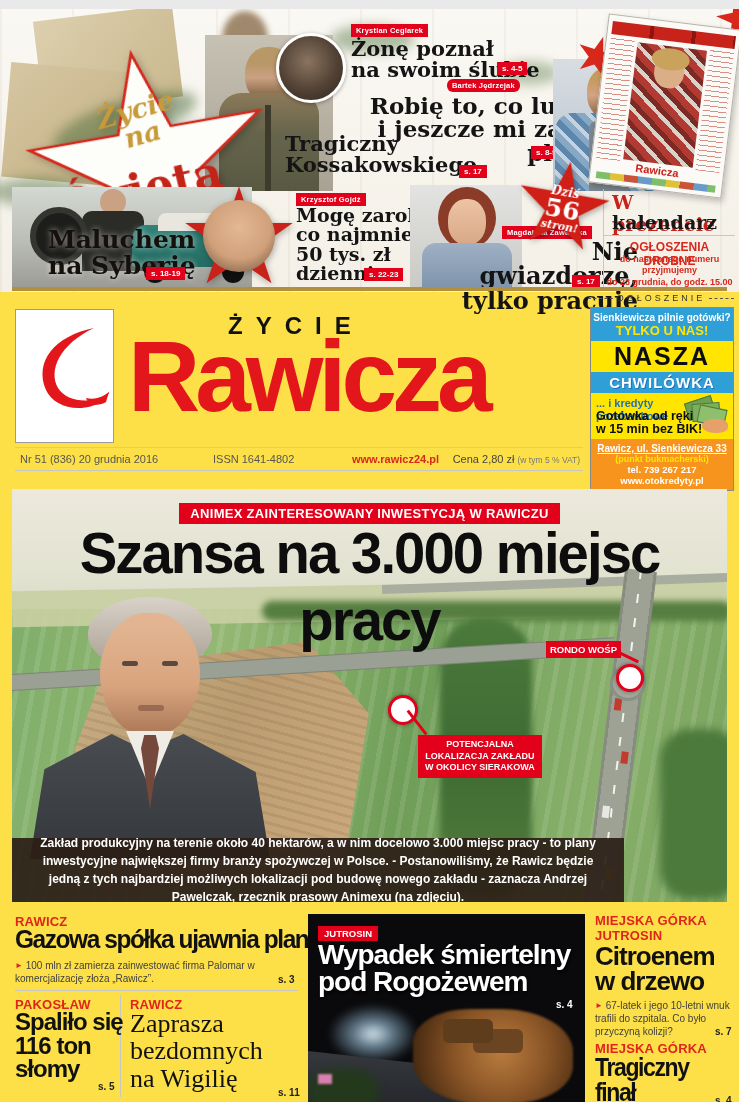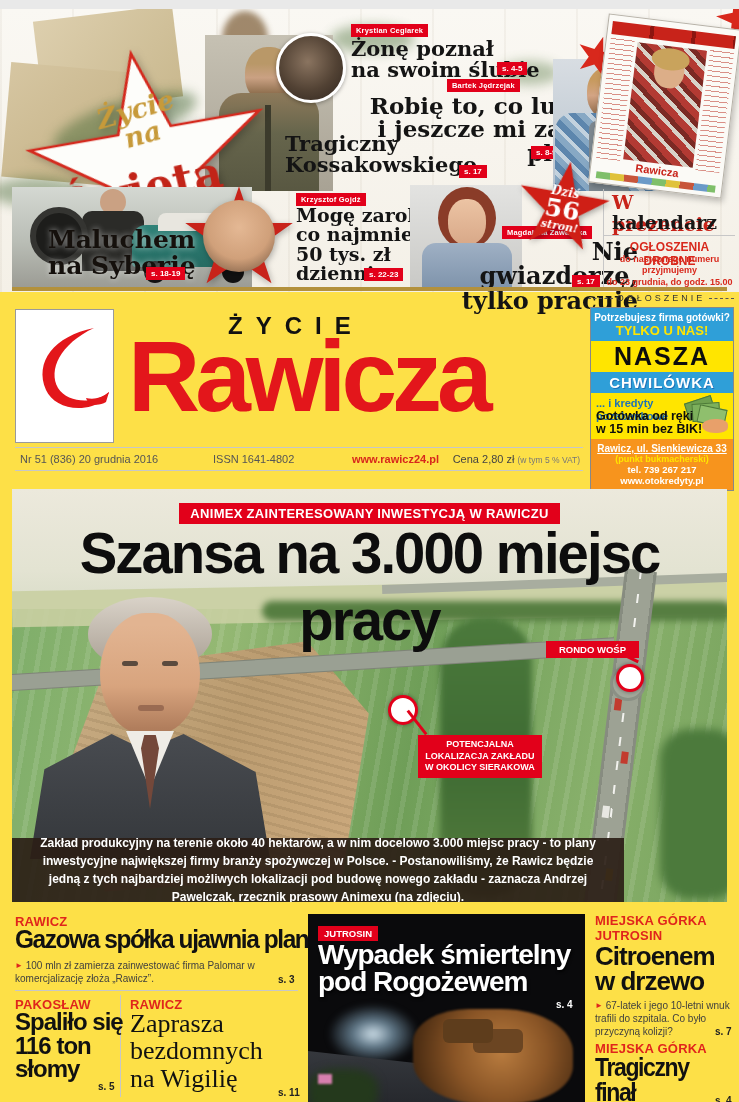--- a/index.html
+++ b/index.html
@@ -62,21 +62,21 @@
       <div class="abs" style="left:60px;top:70px;width:6px;height:88px;background:#3c3b2c;"></div>
     </div>
 
     <div class="abs" style="left:276px;top:24px;width:64px;height:64px;border-radius:50%;border:3px solid #fff;background:radial-gradient(circle at 45% 40%,#8a7460 0%,#524234 55%,#2e241d 100%);box-shadow:0 1px 4px rgba(0,0,0,.35);"></div>
 
     <div class="abs author-badge" style="left:351px;top:15px;">Krystian Ceglarek</div>
     <div class="abs slab ml" style="left:351px;top:29px;font-size:21px;">Żonę poznał
 na swoim ślubie</div>
     <div class="abs page-badge" style="left:497px;top:53px;">s. 4-5</div>
 
-    <div class="abs author-badge" style="left:447px;top:70px;">Bartek Jędrzejak</div>
+    <div class="abs author-badge" style="left:447px;top:70px;border-radius:6px;">Bartek Jędrzejak</div>
     <div class="abs slab ml" style="left:358px;top:85px;width:238px;font-size:23px;text-align:right;">Robię to, co lubię
 i jeszcze mi za to płacą</div>
     <div class="abs page-badge" style="left:531px;top:137px;">s. 8-9</div>
 
     <div class="abs slab ml" style="left:285px;top:124px;font-size:21px;">Tragiczny
 Kossakowskiego</div>
     <div class="abs page-badge" style="left:459px;top:156px;">s. 17</div>
 
     <div class="abs" style="left:553px;top:50px;width:114px;height:132px;background:linear-gradient(180deg,#d8dde2,#b6c2cd);overflow:hidden;">
       <div class="abs" style="left:34px;top:8px;width:44px;height:52px;border-radius:46%;background:linear-gradient(180deg,#c79a5e 25%,#d3a484 55%,#9a7352 88%);"></div>
@@ -179,21 +179,21 @@
   </div>
   <div class="abs hrule" style="left:15px;top:461px;width:568px;"></div>
 
   <div class="abs" style="left:588px;top:284px;width:146px;display:flex;align-items:center;gap:4px;">
     <span style="flex:1;border-top:1.5px dashed #555;"></span>
     <span style="font-size:9px;letter-spacing:3px;color:#333;">OGŁOSZENIE</span>
     <span style="flex:1;border-top:1.5px dashed #555;"></span>
   </div>
   <div class="abs" id="ad-box" style="left:590px;top:298px;width:142px;">
     <div class="ad-blue" style="padding:4px 2px 3px;">
-      <div style="color:#fff;font-weight:bold;font-size:10px;text-align:center;">Potrzebujesz firma gotówki?</div>
+      <div style="color:#fff;font-weight:bold;font-size:10px;text-align:center;">Sienkiewicza pilnie gotówki?</div>
       <div style="color:#ffe500;font-weight:800;font-size:13px;text-align:center;">TYLKO U NAS!</div>
     </div>
     <div class="ad-yellow" style="padding:1px 0;">
       <div style="color:#0d0d0d;font-weight:800;font-size:25px;text-align:center;letter-spacing:2px;">NASZA</div>
     </div>
     <div class="ad-blue" style="padding:2px 0;">
       <div style="color:#fff;font-weight:800;font-size:15px;text-align:center;letter-spacing:1px;text-shadow:1px 1px 0 #1d71b8;">CHWILÓWKA</div>
     </div>
     <div class="ad-yellow" style="position:relative;height:46px;">
       <div class="ml" style="position:absolute;left:5px;top:4px;color:#1d71b8;font-weight:700;font-size:11px;line-height:1.15;">... i kredyty
@@ -245,21 +245,21 @@
       <div class="abs" style="left:58px;top:0;width:124px;height:74px;border-radius:50%;background:linear-gradient(180deg,#d9d2c8,#a89e92);"></div>
       <div class="abs" style="left:70px;top:16px;width:100px;height:122px;border-radius:46%/50%;background:linear-gradient(180deg,#e2b491 10%,#d8a47e 60%,#b07d5c 95%);"></div>
       <div class="abs" style="left:92px;top:64px;width:16px;height:5px;background:#5a4a3e;border-radius:3px;"></div>
       <div class="abs" style="left:132px;top:64px;width:16px;height:5px;background:#5a4a3e;border-radius:3px;"></div>
       <div class="abs" style="left:108px;top:108px;width:26px;height:6px;background:#9a6b52;border-radius:3px;"></div>
       <div class="abs" style="left:0;top:126px;width:240px;height:136px;clip-path:polygon(0 100%,6% 34%,34% 8%,48% 20%,64% 8%,94% 36%,100% 100%);background:linear-gradient(180deg,#4a4d52,#34373b);"></div>
       <div class="abs" style="left:96px;top:134px;width:48px;height:58px;clip-path:polygon(0 0,100% 0,50% 100%);background:#efece6;"></div>
       <div class="abs" style="left:111px;top:138px;width:18px;height:74px;clip-path:polygon(18% 0,82% 0,100% 18%,50% 100%,0 18%);background:#74483a;"></div>
     </div>
 
-    <div class="abs maplabel" style="left:534px;top:152px;padding:3px 13px;font-size:9.5px;">RONDO WOŚP</div>
+    <div class="abs maplabel" style="left:534px;top:152px;padding:3px 4px;font-size:9.5px;">RONDO WOŚP</div>
     <div class="abs mapline" style="left:594px;top:164px;width:34px;height:3px;transform:rotate(26deg);"></div>
     <div class="abs mapcircle" style="left:604px;top:175px;width:22px;height:22px;"></div>
 
     <div class="abs mapcircle" style="left:376px;top:206px;width:24px;height:24px;"></div>
     <div class="abs mapline" style="left:390px;top:232px;width:30px;height:3px;transform:rotate(52deg);"></div>
     <div class="abs maplabel ml" style="left:406px;top:246px;padding:4px 7px;font-size:9px;line-height:1.3;">POTENCJALNA
 LOKALIZACJA ZAKŁADU
 W OKOLICY SIERAKOWA</div>
 
     <div class="abs" style="left:0;bottom:0;width:612px;height:64px;background:rgba(43,30,22,.92);z-index:13;display:flex;align-items:center;">

